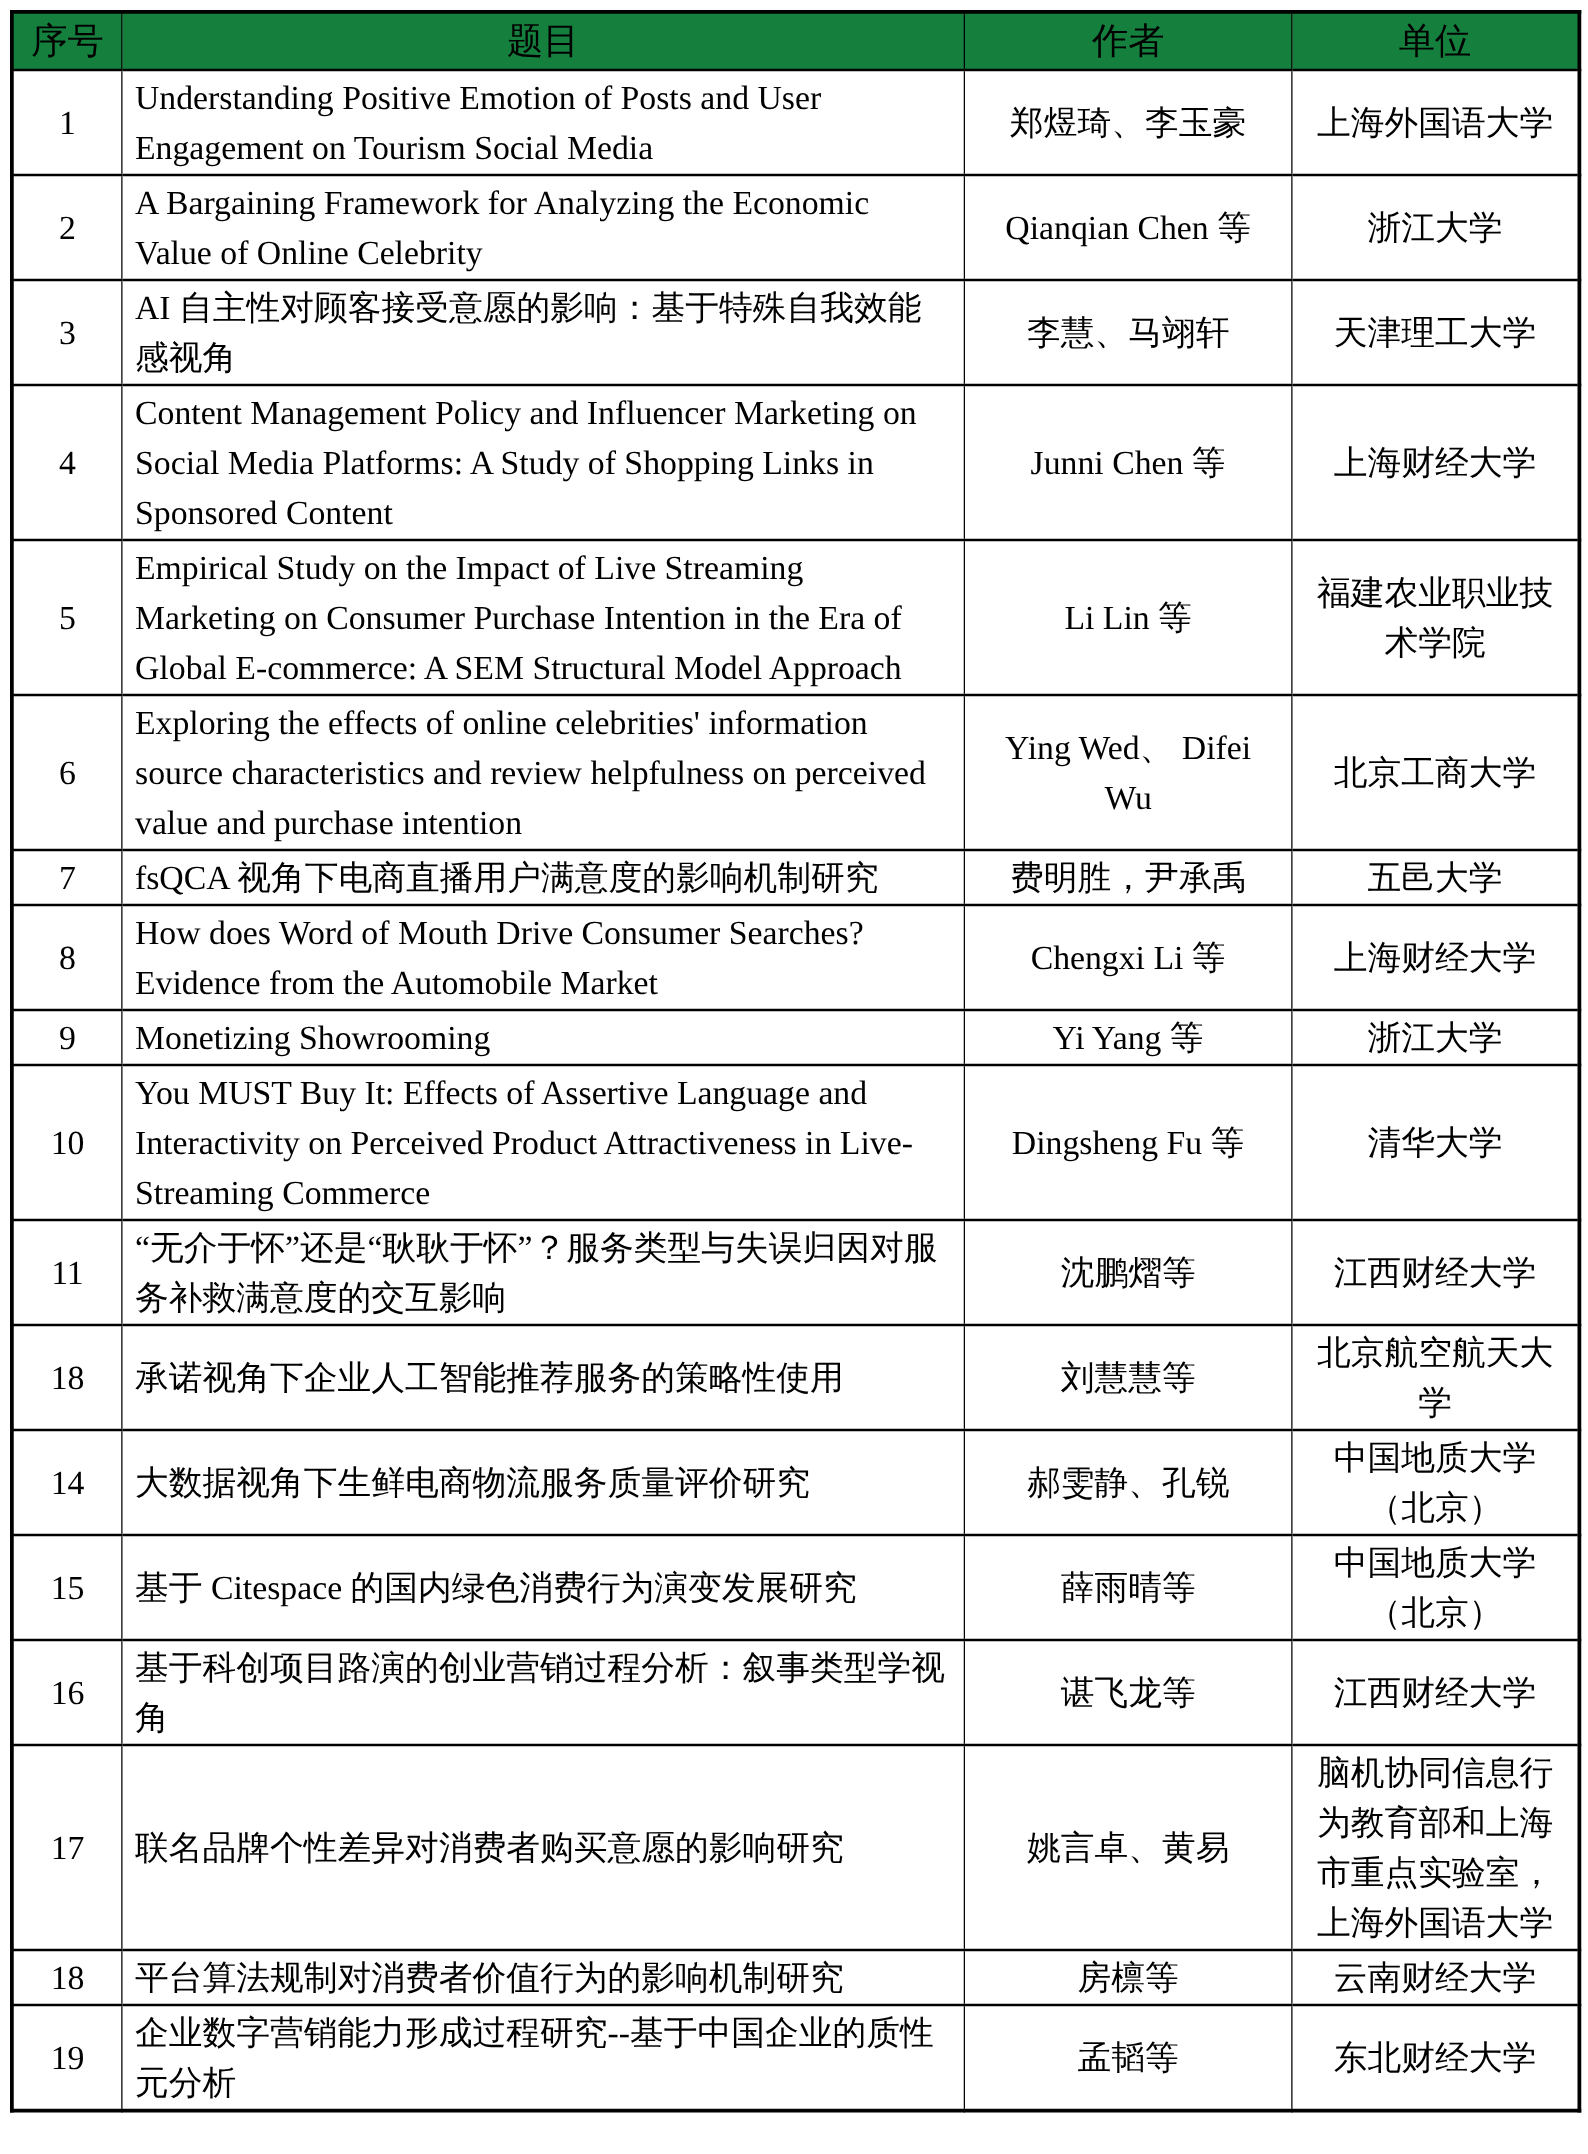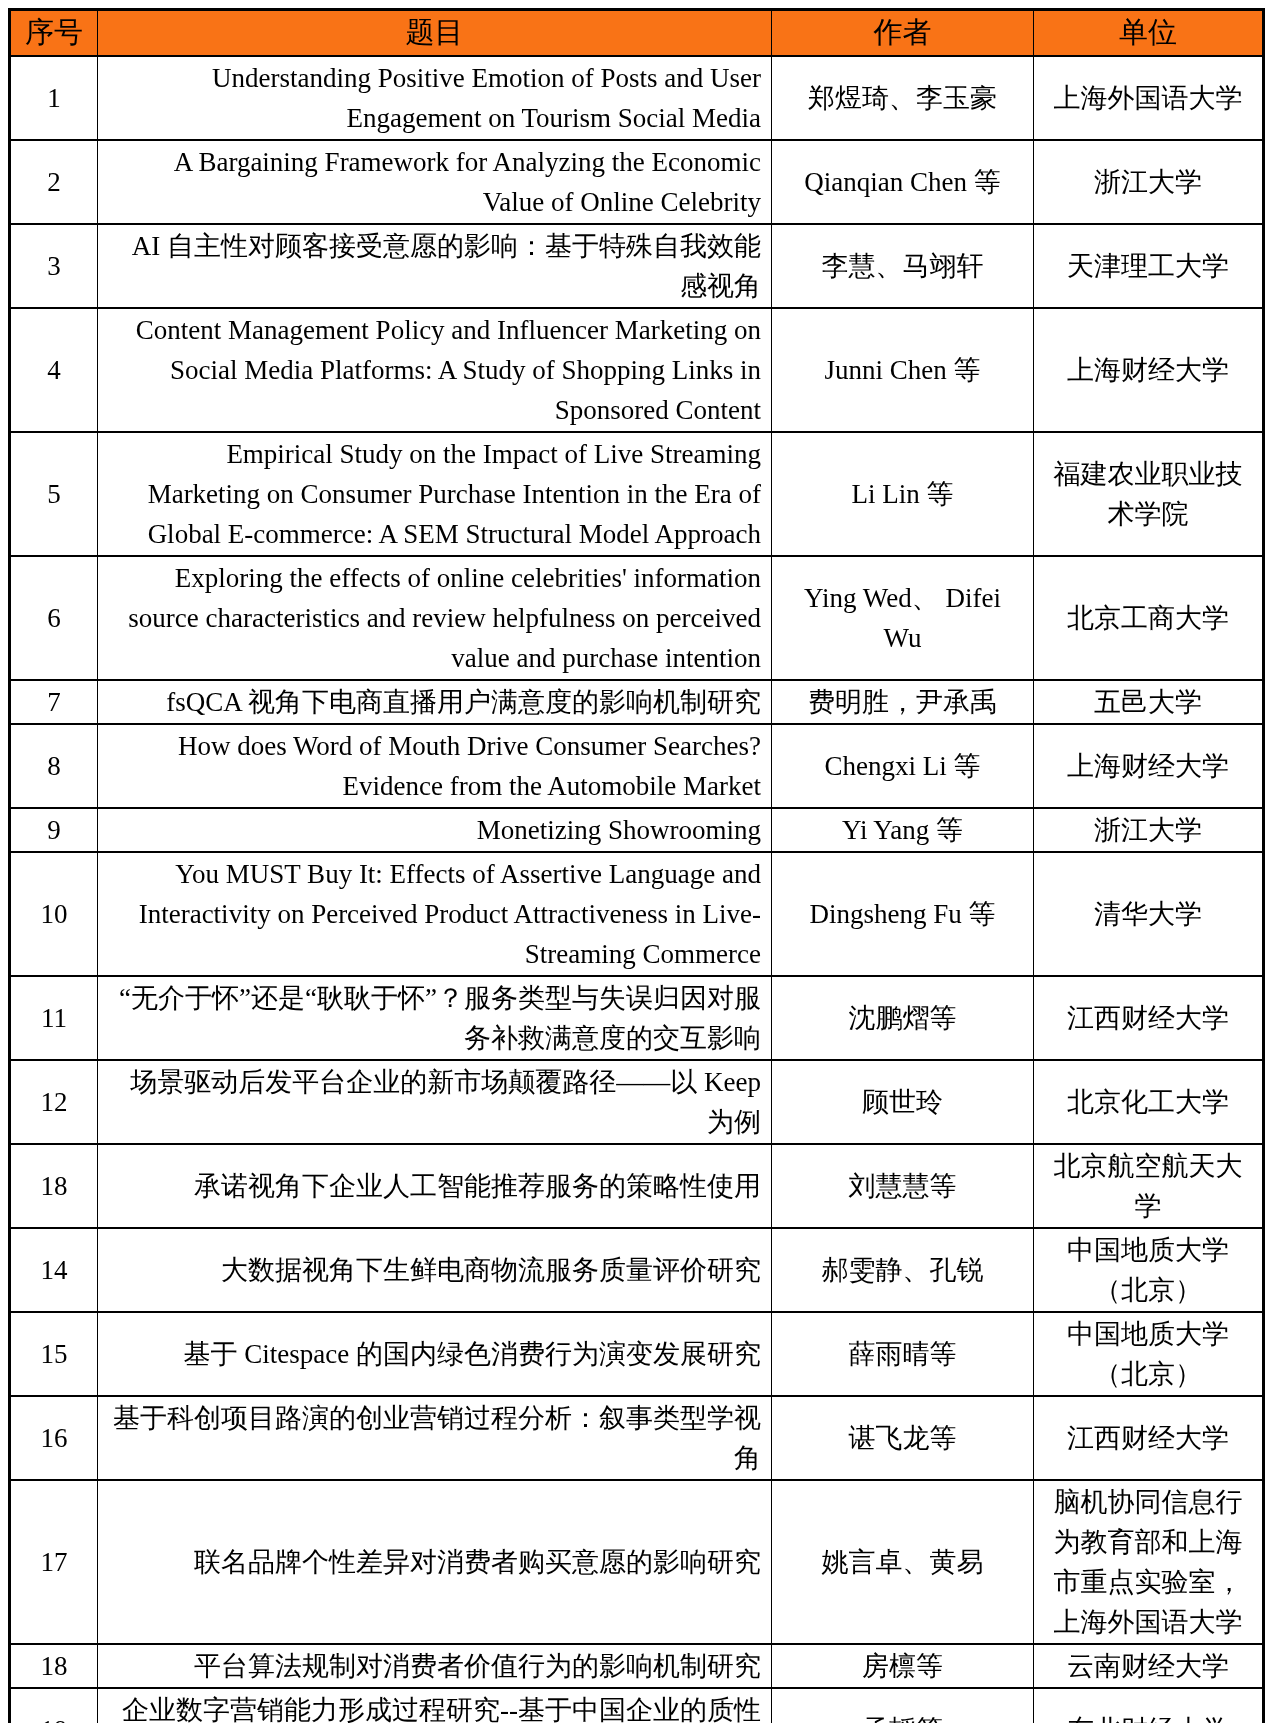--- a/index.html
+++ b/index.html
@@ -20,21 +20,21 @@
     table-layout: fixed;
     width: 1254px;
     border: 3px solid #000000;
   }
   col.c-no    { width: 88px;  }
   col.c-title { width: 674px; }
   col.c-author{ width: 262px; }
   col.c-unit  { width: 230px; }
 
   th {
-    background: #f97316;
+    background: #15803d;
     font-size: 29px;
     font-weight: normal;
     height: 42px;
     border: 1px solid #000000;
     border-bottom: 2px solid #000000;
     padding: 1px 4px;
     text-align: center;
     vertical-align: middle;
   }
   td {
@@ -42,21 +42,21 @@
     border-top: 2px solid #000000;
     border-bottom: 2px solid #000000;
     font-size: 27px;
     line-height: 40px;
     padding: 1px 10px;
     vertical-align: middle;
     word-break: normal;
     overflow-wrap: break-word;
   }
   td.c-no     { text-align: center; padding: 1px 4px; }
-  td.c-title  { text-align: right; }
+  td.c-title  { text-align: left; }
   td.c-author { text-align: center; padding: 1px 12px; }
   td.c-unit   { text-align: center; padding: 1px 12px; }
 </style>
 </head>
 <body>
 
 <table class="papers">
   <colgroup>
     <col class="c-no">
     <col class="c-title">
@@ -230,34 +230,20 @@
       <span>“无介于怀”还是“耿耿于怀”？服务类型与失误归因对服务补救满意度的交互影响</span>
     </td>
     <td class="c-author">
       <span>沈鹏熠等</span>
     </td>
     <td class="c-unit">
       <span>江西财经大学</span>
     </td>
   </tr>
 
-  <tr>
-    <td class="c-no">
-      <span>12</span>
-    </td>
-    <td class="c-title">
-      <span>场景驱动后发平台企业的新市场颠覆路径——以 Keep 为例</span>
-    </td>
-    <td class="c-author">
-      <span>顾世玲</span>
-    </td>
-    <td class="c-unit">
-      <span>北京化工大学</span>
-    </td>
-  </tr>
 
   <tr>
     <td class="c-no">
       <span>18</span>
     </td>
     <td class="c-title">
       <span>承诺视角下企业人工智能推荐服务的策略性使用</span>
     </td>
     <td class="c-author">
       <span>刘慧慧等</span>

